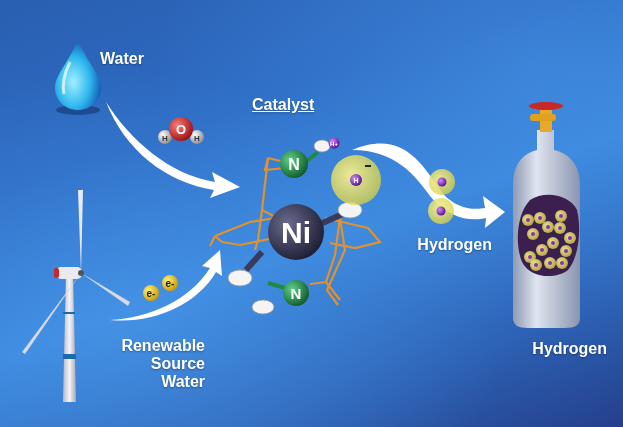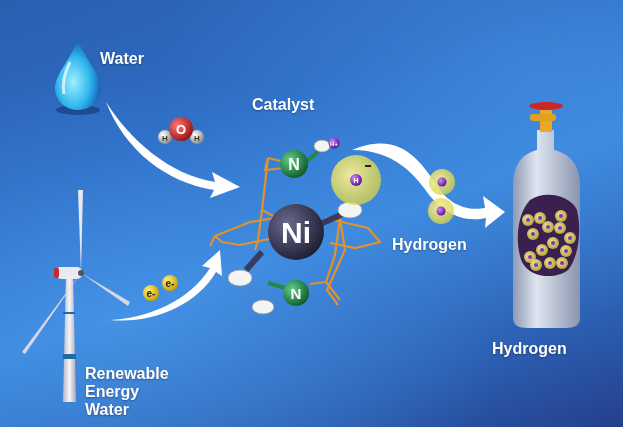--- a/index.html
+++ b/index.html
@@ -3,21 +3,21 @@
 <meta charset="utf-8">
 <style>
   html, body { margin: 0; padding: 0; }
   body { width: 623px; height: 427px; overflow: hidden; position: relative;
          font-family: "Liberation Sans", sans-serif; }
   .bg { position: absolute; inset: 0;
         background: linear-gradient(160deg, #2a5fb0 0%, #2d6cc4 30%, #3a86dc 55%, #2d62b5 80%, #243f8c 100%); }
   .bg2 { position: absolute; inset: 0;
          background: radial-gradient(ellipse at 20% 75%, rgba(80,160,240,0.45), rgba(0,0,0,0) 55%),
                      radial-gradient(ellipse at 85% 15%, rgba(80,160,240,0.35), rgba(0,0,0,0) 50%); }
-  .label { position: absolute; color: #fff; font-weight: bold; font-size: 16px; text-align: left;
+  .label { position: absolute; color: #fff; font-weight: bold; font-size: 16px; text-align: right;
            line-height: 18px; text-shadow: 0 1px 2px rgba(0,0,0,0.35); }
   svg.art { position: absolute; left: 0; top: 0; }
 </style>
 </head>
 <body>
 
 <div class="bg"></div>
 <div class="bg2"></div>
 
 <svg class="art" width="623" height="427" viewBox="0 0 623 427">
@@ -196,29 +196,29 @@
       <circle cx="562" cy="263" r="2"></circle>
         <circle cx="536" cy="265" r="2"></circle>
     </g>
   </g>
 </svg>
 
 <div class="label" style="left:100px; top:50px;">
   <span>Water</span>
 </div>
 
-<div class="label" style="left:252px; top:96px;">
+<div class="label" style="left:252px; top:96px;text-decoration:underline;">
   <span>Catalyst</span>
 </div>
 
 <div class="label" style="left:392px; top:236px; width:100px;">
   <div>Hydrogen</div>
 </div>
 
-<div class="label" style="left:85px; top:337px; width:120px;margin-top:28px;">
+<div class="label" style="left:85px; top:337px; width:120px;">
   <div>Renewable</div>
-  <div>Energy</div>
+  <div>Source</div>
   <div>Water</div>
 </div>
 
 <div class="label" style="left:492px; top:340px; width:115px;">
   <div>Hydrogen</div>
 </div>
 
 </body></html>

